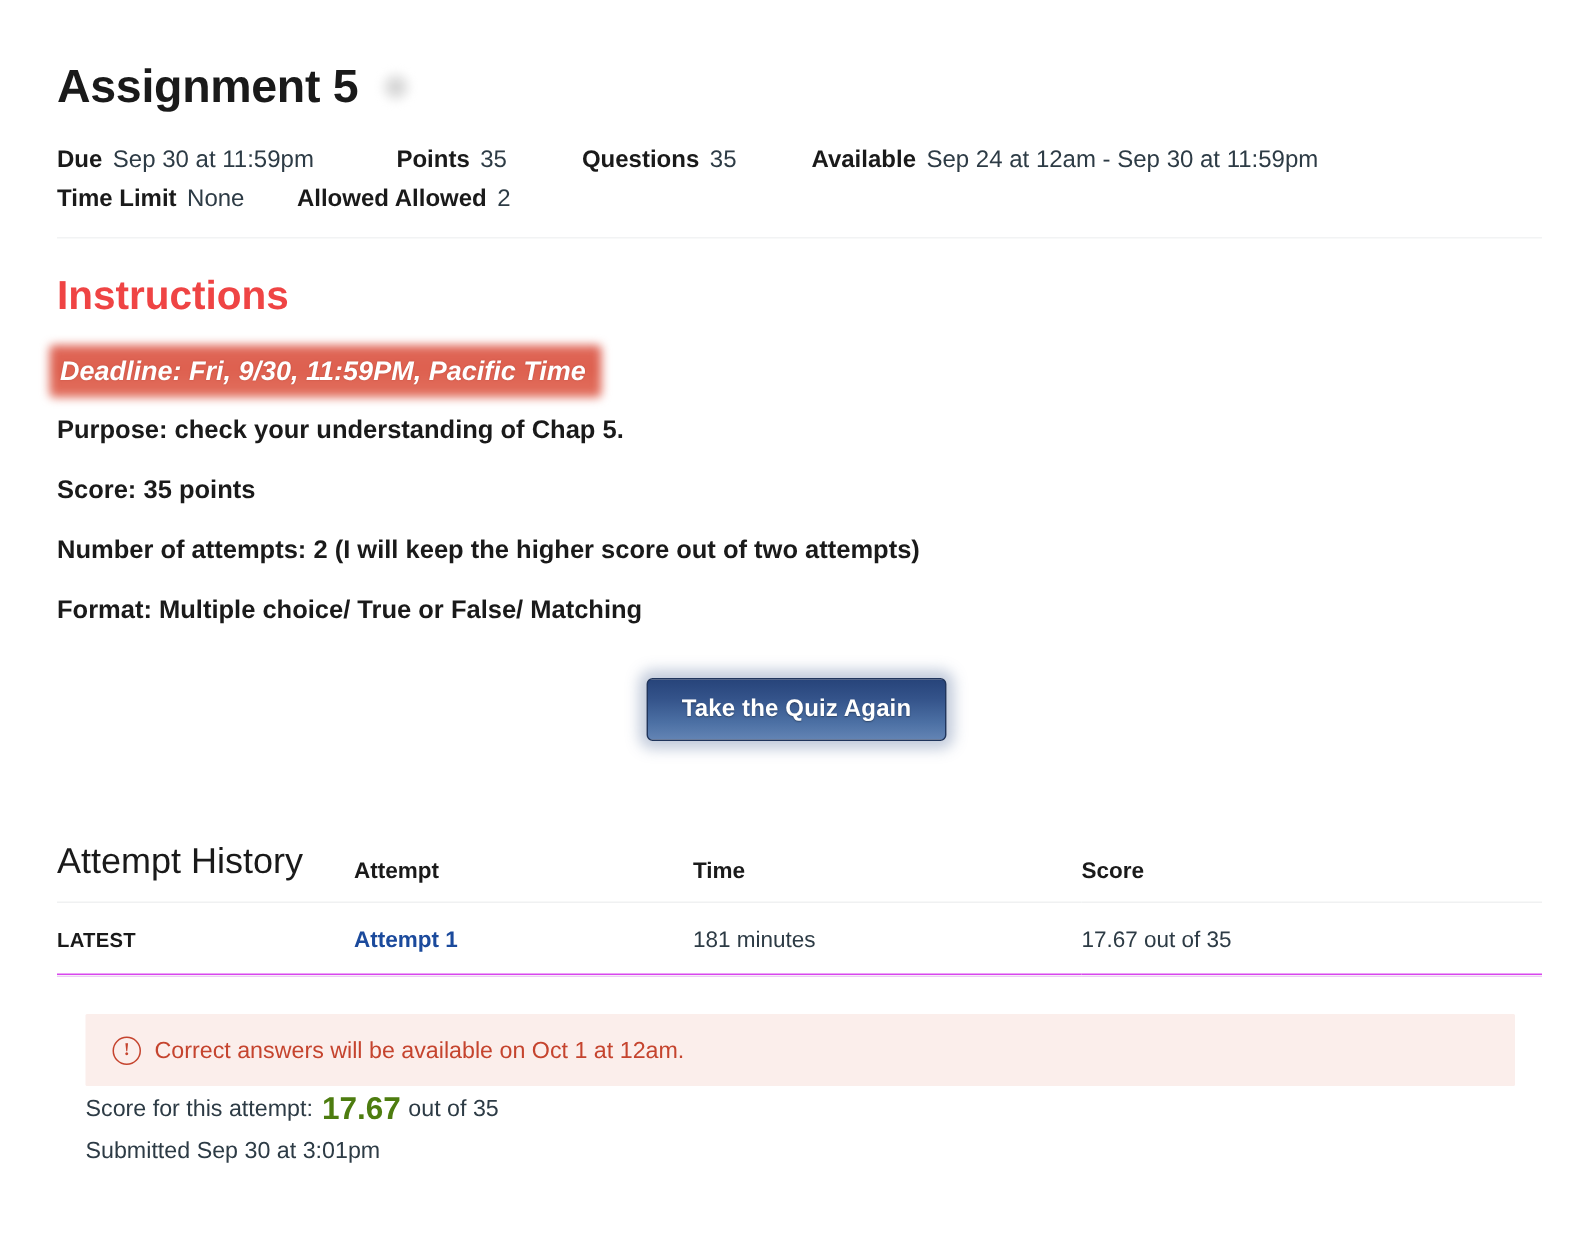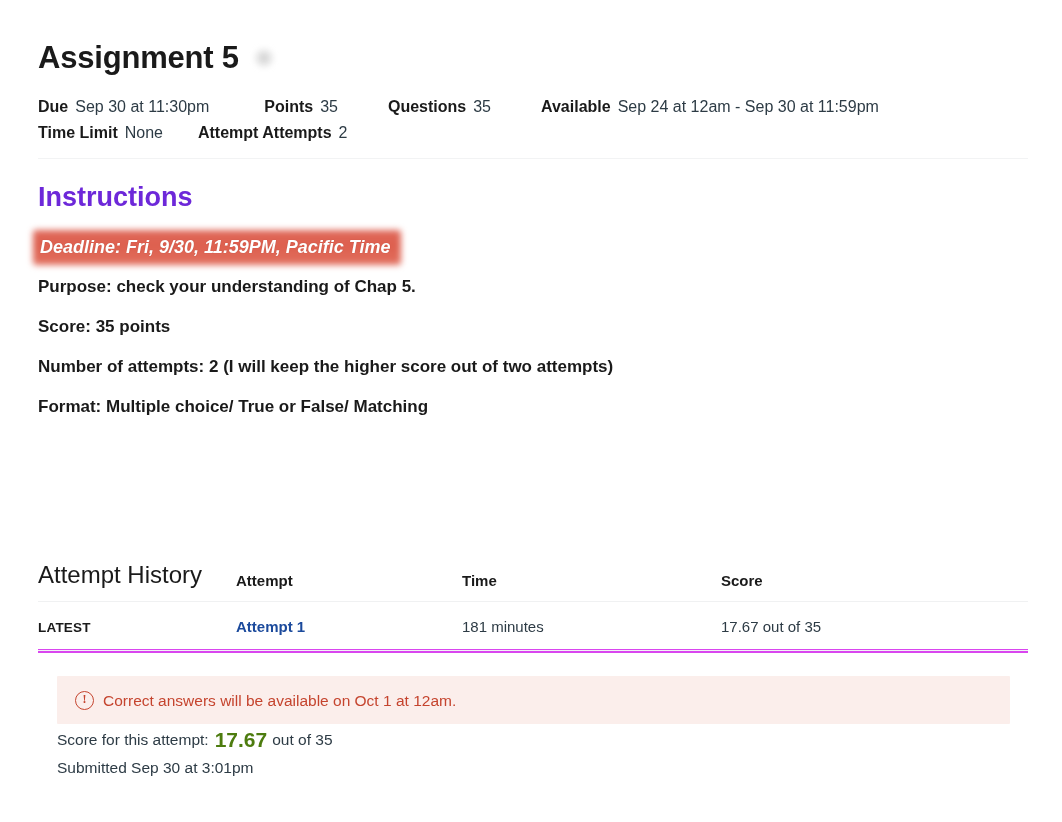--- a/index.html
+++ b/index.html
@@ -85,21 +85,21 @@
   .rule.r1 { top: 158px; }
   .rule.r2 { top: 650px; }
 
   
   .instructions-head {
     position: absolute;
     left: 38px;
     top: 181px;
     font-size: 27px;
     font-weight: bold;
-    color: #6d28d9;
+    color: #ef4444;
     line-height: 33px;
   }
 
   .deadline-wrap {
     position: absolute;
     left: 38px;
     top: 234px;
   }
   .deadline {
     display: inline-block;
@@ -188,21 +188,21 @@
     color: #1a1a1a;
     font-size: 15px;
     padding: 0 0 12px 0;
     border-bottom: 1px solid #f0f1f2;
   }
   .history-table td {
     padding: 16px 0 14px 0;
     color: #2d3b45;
     font-size: 15px;
     vertical-align: middle;
-    border-bottom: 4px solid #d946ef;
+    border-bottom: 2px solid #d946ef;
   }
   .col-kept   { width: 198px; }
   .col-attempt{ width: 226px; }
   .col-time   { width: 259px; }
   .col-score  { width: auto; }
 
   .latest-label {
     font-weight: bold;
     font-size: 13.5px;
     color: #1a1a1a;
@@ -284,21 +284,21 @@
 
   <div class="title-row">
     <div class="quiz-title">Assignment 5</div>
     <div class="publish-blob"></div>
   </div>
 
   <div class="details">
     <div class="detail-line">
       <span class="pair">
         <span class="lbl">Due</span>
-        <span class="val">Sep 30 at 11:30pm</span>
+        <span class="val">Sep 30 at 11:59pm</span>
       </span>
       <span class="gap-lg"></span>
       <span class="pair">
         <span class="lbl">Points</span>
         <span class="val">35</span>
       </span>
       <span class="gap-md"></span>
       <span class="pair">
         <span class="lbl">Questions</span>
         <span class="val">35</span>
@@ -309,39 +309,42 @@
         <span class="val">Sep 24 at 12am - Sep 30 at 11:59pm</span>
       </span>
     </div>
     <div class="detail-line">
       <span class="pair">
         <span class="lbl">Time Limit</span>
         <span class="val">None</span>
       </span>
       <span class="gap-sm"></span>
       <span class="pair">
-        <span class="lbl">Attempt Attempts</span>
+        <span class="lbl">Allowed Allowed</span>
         <span class="val">2</span>
       </span>
     </div>
   </div>
 
   <div class="rule r1"></div>
 
   <div class="instructions-head">Instructions</div>
 
   <div class="deadline-wrap">
     <span class="deadline">Deadline: Fri, 9/30, 11:59PM, Pacific Time</span>
   </div>
 
   <div class="body-line bl1">Purpose: check your understanding of Chap 5.</div>
   <div class="body-line bl2">Score: 35 points</div>
   <div class="body-line bl3">Number of attempts: 2 (I will keep the higher score out of two attempts)</div>
   <div class="body-line bl4">Format: Multiple choice/ True or False/ Matching</div>
 
+  <div class="btn-wrap">
+    <button class="take-quiz-btn">Take the Quiz Again</button>
+  </div>
 
   <div class="attempt-head">Attempt History</div>
 
   <table class="history-table">
     <thead>
       <tr>
         <th class="col-kept"></th>
         <th class="col-attempt">Attempt</th>
         <th class="col-time">Time</th>
         <th class="col-score">Score</th>

